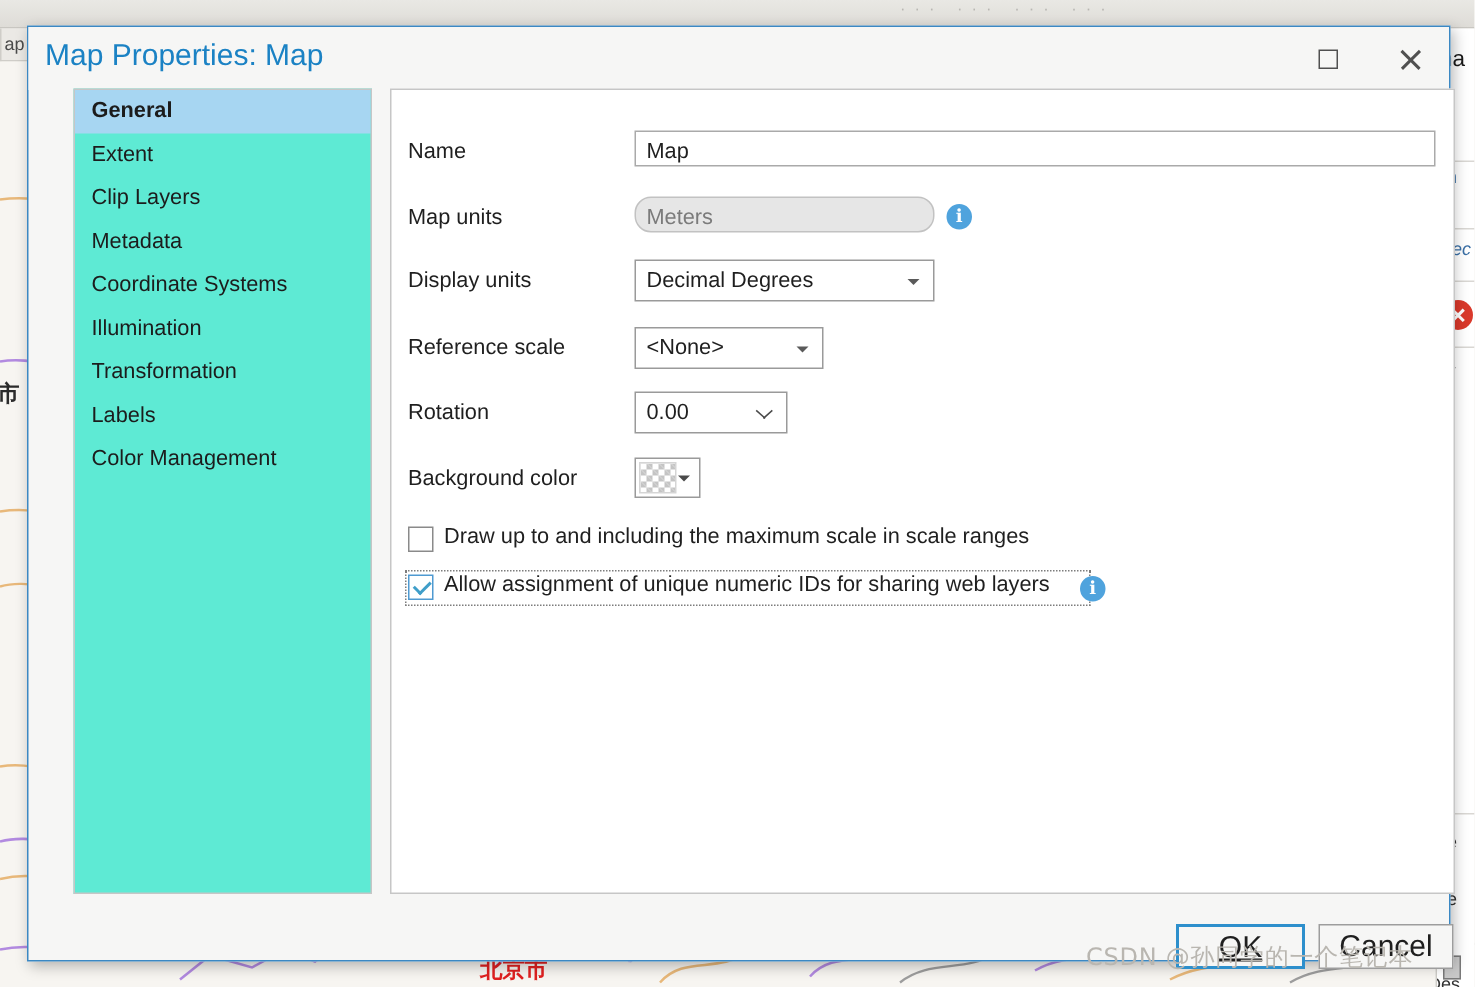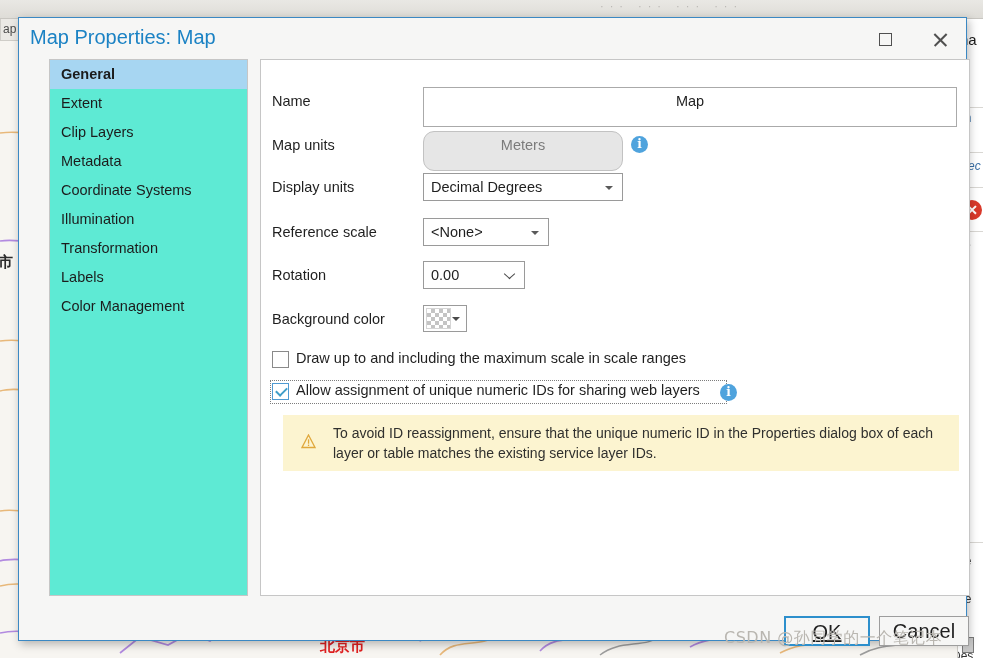--- a/index.html
+++ b/index.html
@@ -153,23 +153,23 @@
   #content {
     position: absolute; left: 241px; top: 41px; width: 710px; height: 537px;
     background: #ffffff; border: 1px solid #c6c6c6;
   }
   .form-label {
     position: absolute; left: 11px; font-size: 14.5px; color: #1f1f1f;
     white-space: nowrap;
   }
 
   .txtbox {
-    position: absolute; height: 40px; background: #ffffff;
+    position: absolute; height: 24px; background: #ffffff;
     border: 1px solid #aaaaaa; font-size: 14.5px; color: #1f1f1f;
-    padding: 0 7px; line-height: 26px; white-space: nowrap; overflow: hidden; text-align: center;
+    padding: 0 7px; line-height: 26px; white-space: nowrap; overflow: hidden;
   }
   .txtbox.readonly { background: #e6e6e6; border-color: #c2c2c2; color: #7b7b7b; }
 
   .combo {
     position: absolute; height: 28px; background: #ffffff;
     border: 1px solid #9a9a9a; font-size: 14.5px; color: #1f1f1f;
     padding: 0 7px; line-height: 26px; white-space: nowrap; overflow: hidden;
   }
   .combo .caret-sm {
     position: absolute; right: 9px; top: 12px;
@@ -413,30 +413,20 @@
 
     <div class="cb-row" style="top:322px; width:453px;">
       <span class="cb-focus" style="width:457px;"></span>
       <span class="cb-box checked">
         <span class="cb-check"></span>
       </span>
       <span class="cb-label">Allow assignment of unique numeric IDs for sharing web layers</span>
     </div>
     <div class="info-icon" style="left:459px; top:324px;">i</div>
 
-    <div id="warning">
-      <span id="warning-icon">
-        <svg width="15" height="15" viewBox="0 0 15 15">
-          <path d="M7.5 1 L14 13.5 L1 13.5 Z" fill="none" stroke="#e0a83c" stroke-width="1.3"></path>
-          <rect x="6.9" y="5.3" width="1.3" height="4.4" fill="#e0a83c"></rect>
-          <rect x="6.9" y="10.6" width="1.3" height="1.4" fill="#e0a83c"></rect>
-        </svg>
-      </span>
-      <span id="warning-text">To avoid ID reassignment, ensure that the unique numeric ID in the Properties dialog box of each layer or table matches the existing service layer IDs.</span>
-    </div>
   </div>
 
   <div class="dlgbtn" id="btn-ok">
     <span class="oklabel">OK</span>
   </div>
   <div class="dlgbtn" id="btn-cancel">
     <span>Cancel</span>
   </div>
 </div>
 

